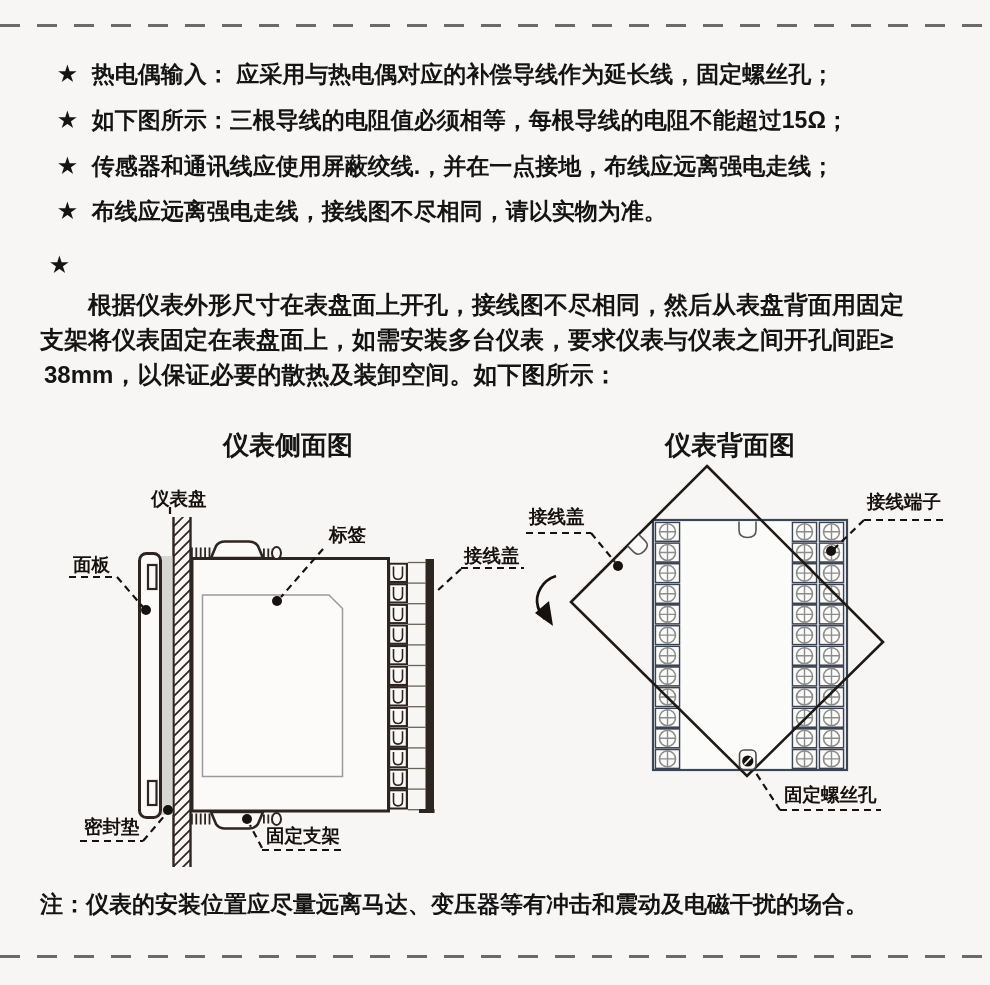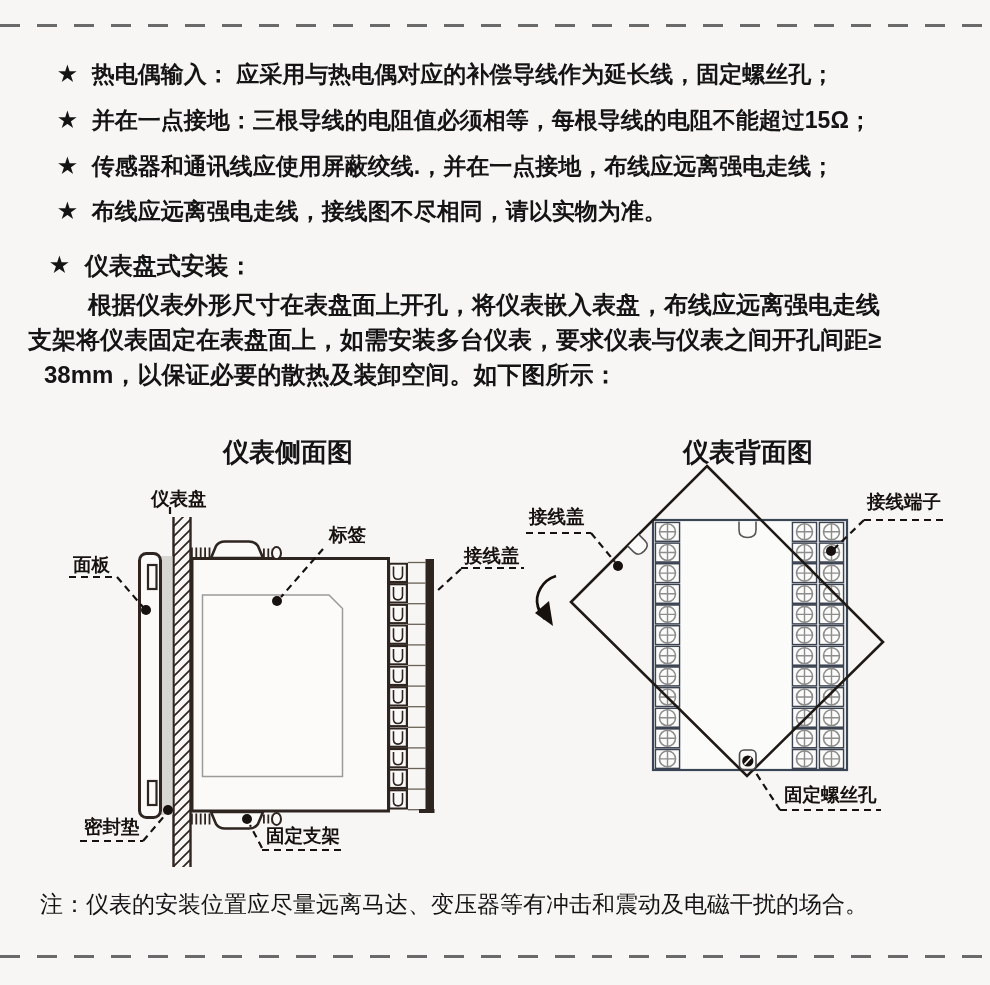--- a/index.html
+++ b/index.html
@@ -9,64 +9,63 @@
         background:repeating-linear-gradient(90deg,#6a6a6a 0 20px,transparent 20px 37px);}
   .divider.top{top:24px;}
   .divider.bottom{top:955px;}
   .bullet-row{position:absolute;left:58px;display:flex;gap:15px;align-items:flex-start;
         font-weight:bold;font-size:23px;line-height:26px;white-space:nowrap;}
   .star{font-size:21px;line-height:26px;}
   .section-header{position:absolute;left:50px;top:252px;display:flex;gap:16px;align-items:flex-start;
         font-weight:bold;font-size:24px;line-height:27px;white-space:nowrap;}
   .para-line{position:absolute;font-weight:bold;font-size:24px;line-height:28px;white-space:nowrap;}
   .para-1{left:88px;top:291px;}
-  .para-2{left:28px;top:326px;}
+  .para-2{left:40px;top:326px;}
   .para-3{left:44px;top:361px;}
   .diagram-title{position:absolute;top:428px;width:300px;text-align:center;
-        font-family:"DejaVu Serif","Liberation Serif",serif;font-weight:bold;font-size:26px;margin-top:7px;}
+        font-family:"DejaVu Serif","Liberation Serif",serif;font-weight:bold;font-size:26px;}
   .title-side{left:138px;}
-  .title-back{left:598px;}
-  .note{position:absolute;left:40px;top:889px;font-weight:normal;font-size:23px;white-space:nowrap;}
+  .title-back{left:580px;}
+  .note{position:absolute;left:40px;top:889px;font-weight:bold;font-size:23px;white-space:nowrap;}
   svg.diagram-layer{position:absolute;left:0;top:0;}
   .dlabel{font-family:"Liberation Sans",sans-serif;font-weight:bold;font-size:18.5px;fill:#17120f;}
   .lead{stroke:#17120f;stroke-width:2.2;stroke-dasharray:7 5;fill:none;}
   .dot{fill:#17120f;}
   .inkL{stroke:#2e2420;}
   .inkB{stroke:#3a4656;}
 </style>
 </head>
 <body>
 
 <div class="page">
 
   <div class="divider top"></div>
 
   <div class="bullet-row" style="top:61px">
     <span class="star">★</span>
     <span>热电偶输入： 应采用与热电偶对应的补偿导线作为延长线，固定螺丝孔；</span>
   </div>
   <div class="bullet-row" style="top:107px">
     <span class="star">★</span>
-    <span>并在一点接地：三根导线的电阻值必须相等，每根导线的电阻不能超过15Ω；</span>
+    <span>如下图所示：三根导线的电阻值必须相等，每根导线的电阻不能超过15Ω；</span>
   </div>
   <div class="bullet-row" style="top:153px">
     <span class="star">★</span>
     <span>传感器和通讯线应使用屏蔽绞线.，并在一点接地，布线应远离强电走线；</span>
   </div>
   <div class="bullet-row" style="top:198px">
     <span class="star">★</span>
     <span>布线应远离强电走线，接线图不尽相同，请以实物为准。</span>
   </div>
 
   <div class="section-header">
     <span class="star">★</span>
-    <span>仪表盘式安装：</span>
-  </div>
-
-  <div class="para-line para-1">根据仪表外形尺寸在表盘面上开孔，将仪表嵌入表盘，布线应远离强电走线</div>
+  </div>
+
+  <div class="para-line para-1">根据仪表外形尺寸在表盘面上开孔，接线图不尽相同，然后从表盘背面用固定</div>
   <div class="para-line para-2">支架将仪表固定在表盘面上，如需安装多台仪表，要求仪表与仪表之间开孔间距≥</div>
   <div class="para-line para-3">38mm，以保证必要的散热及装卸空间。如下图所示：</div>
 
   <div class="diagram-title title-side">仪表侧面图</div>
   <div class="diagram-title title-back">仪表背面图</div>
 
   <svg class="diagram-layer" width="990" height="985" viewBox="0 0 990 985">
     <defs>
       <pattern id="hatch" width="10" height="10" patternUnits="userSpaceOnUse">
         <path d="M0,10 L10,0 M-2.5,2.5 L2.5,-2.5 M7.5,12.5 L12.5,7.5" stroke="#2e2420" stroke-width="1.7"></path>

